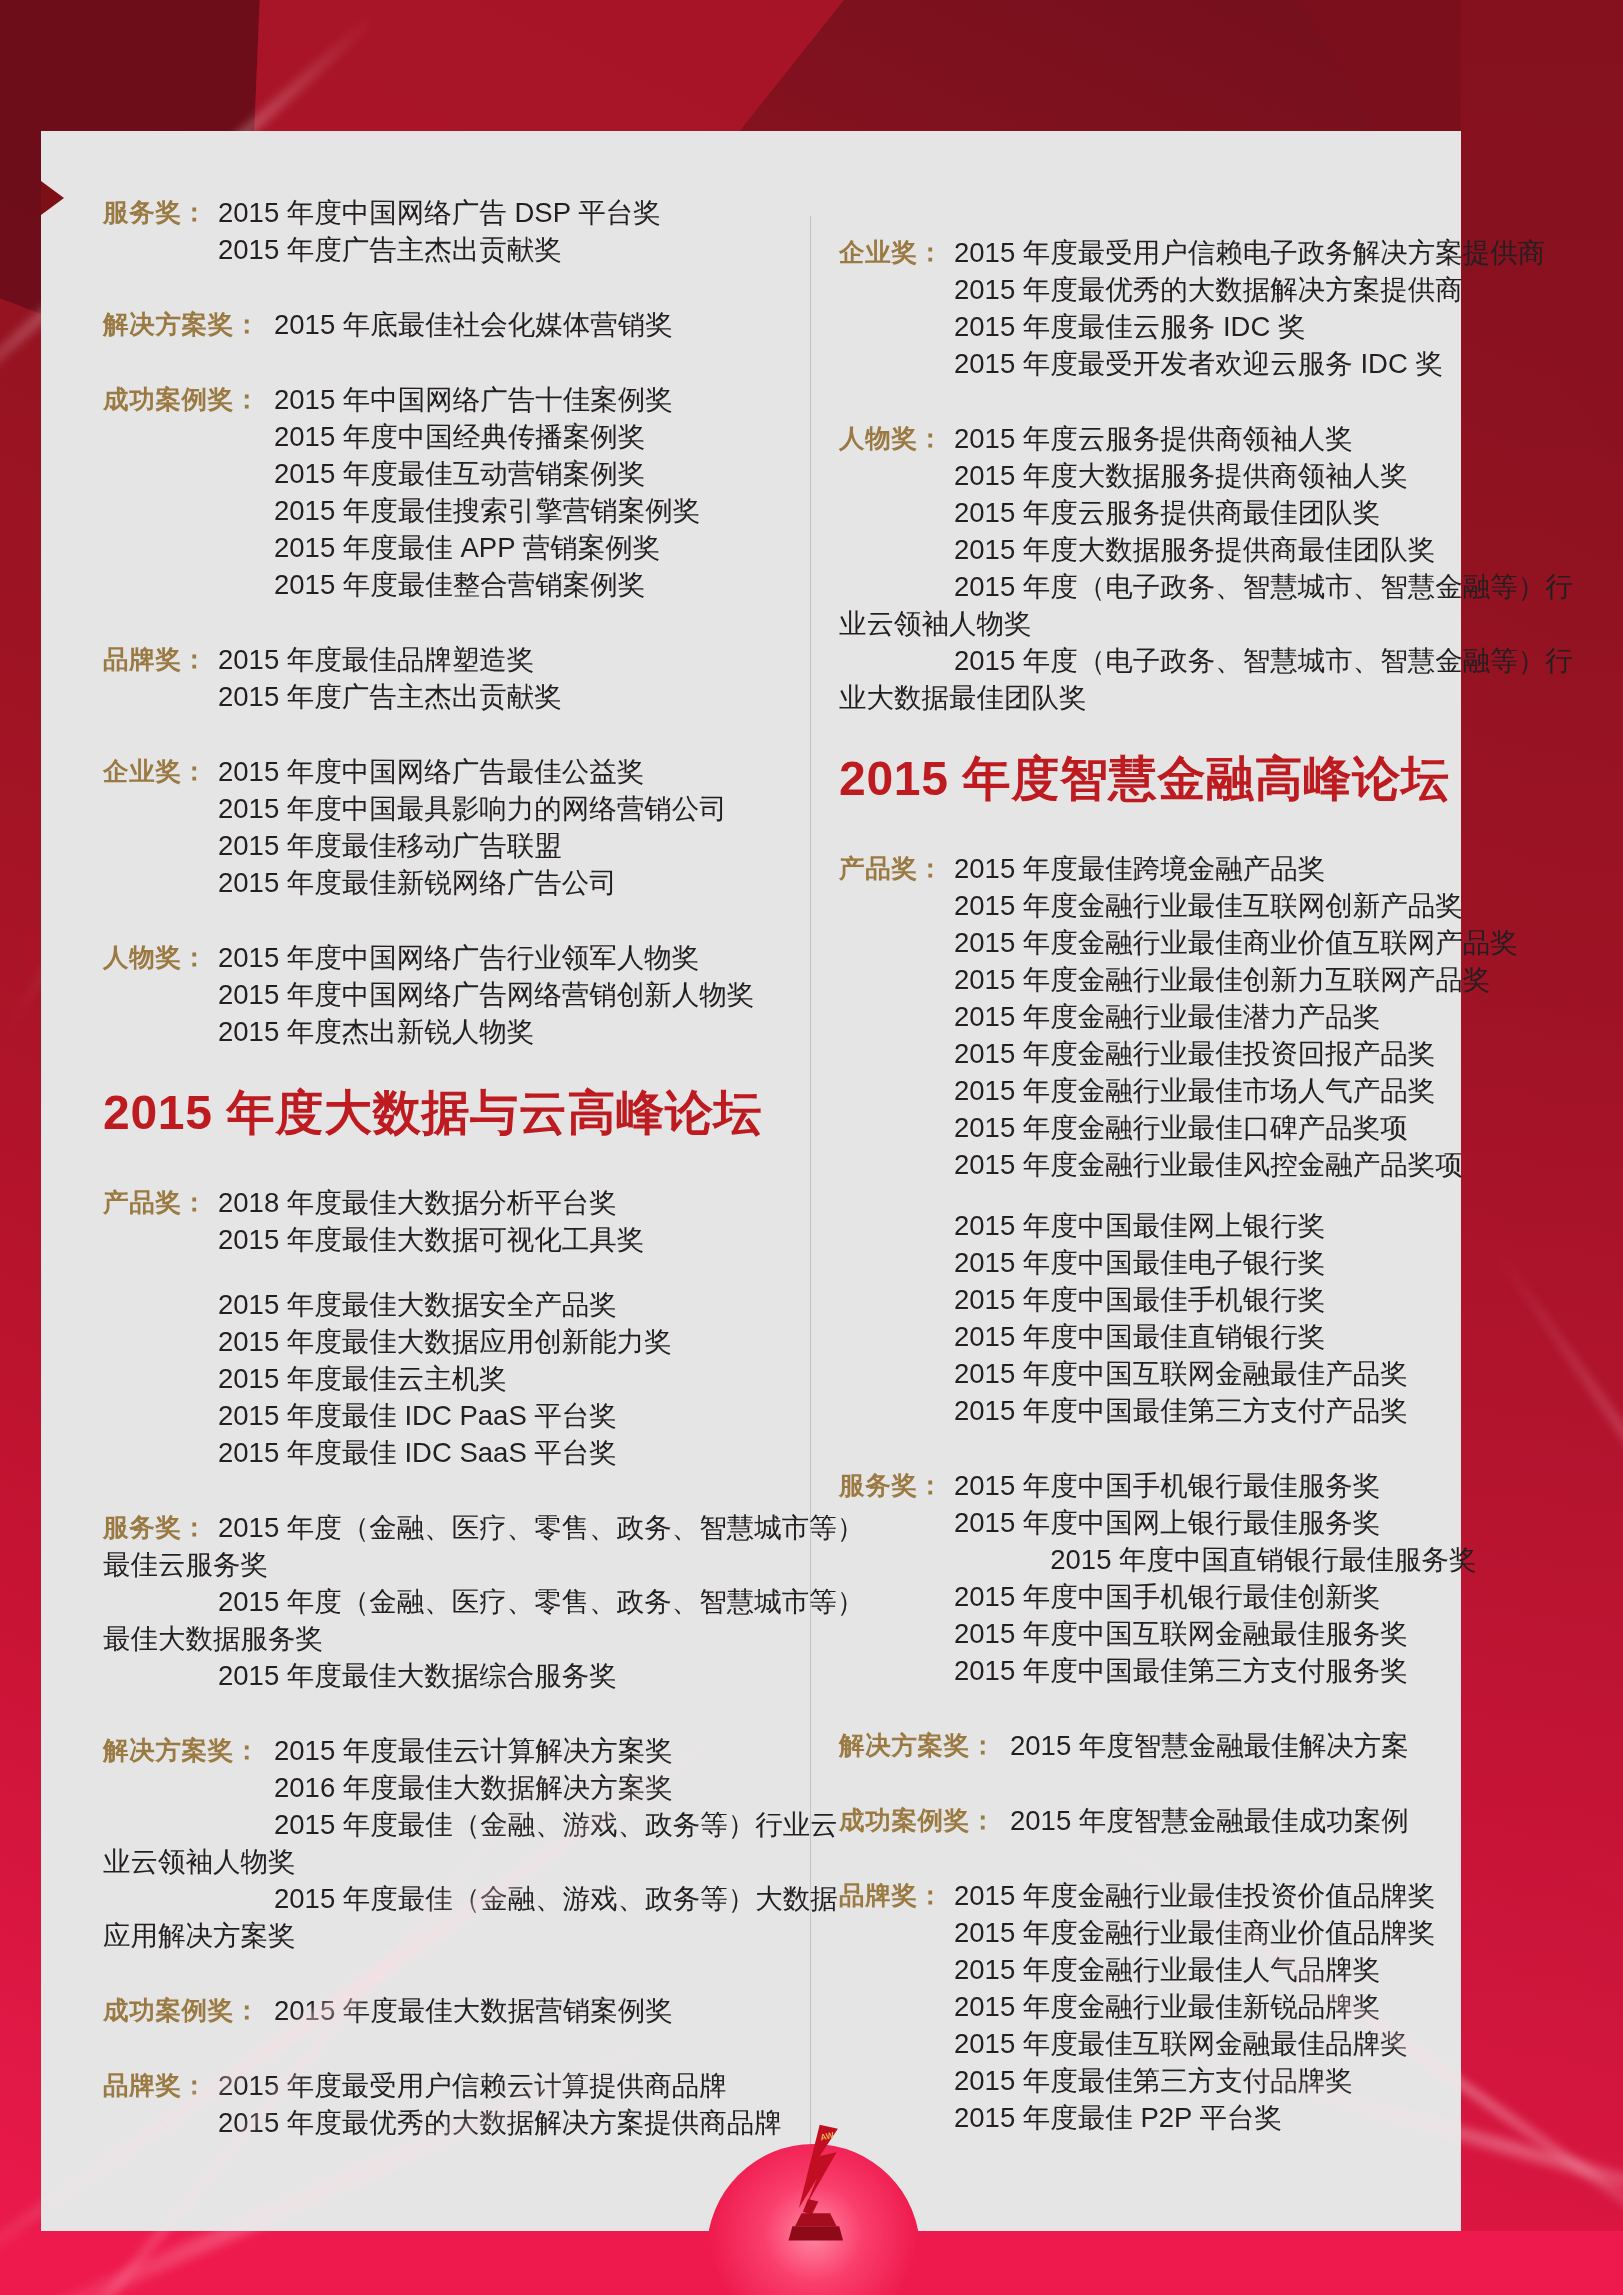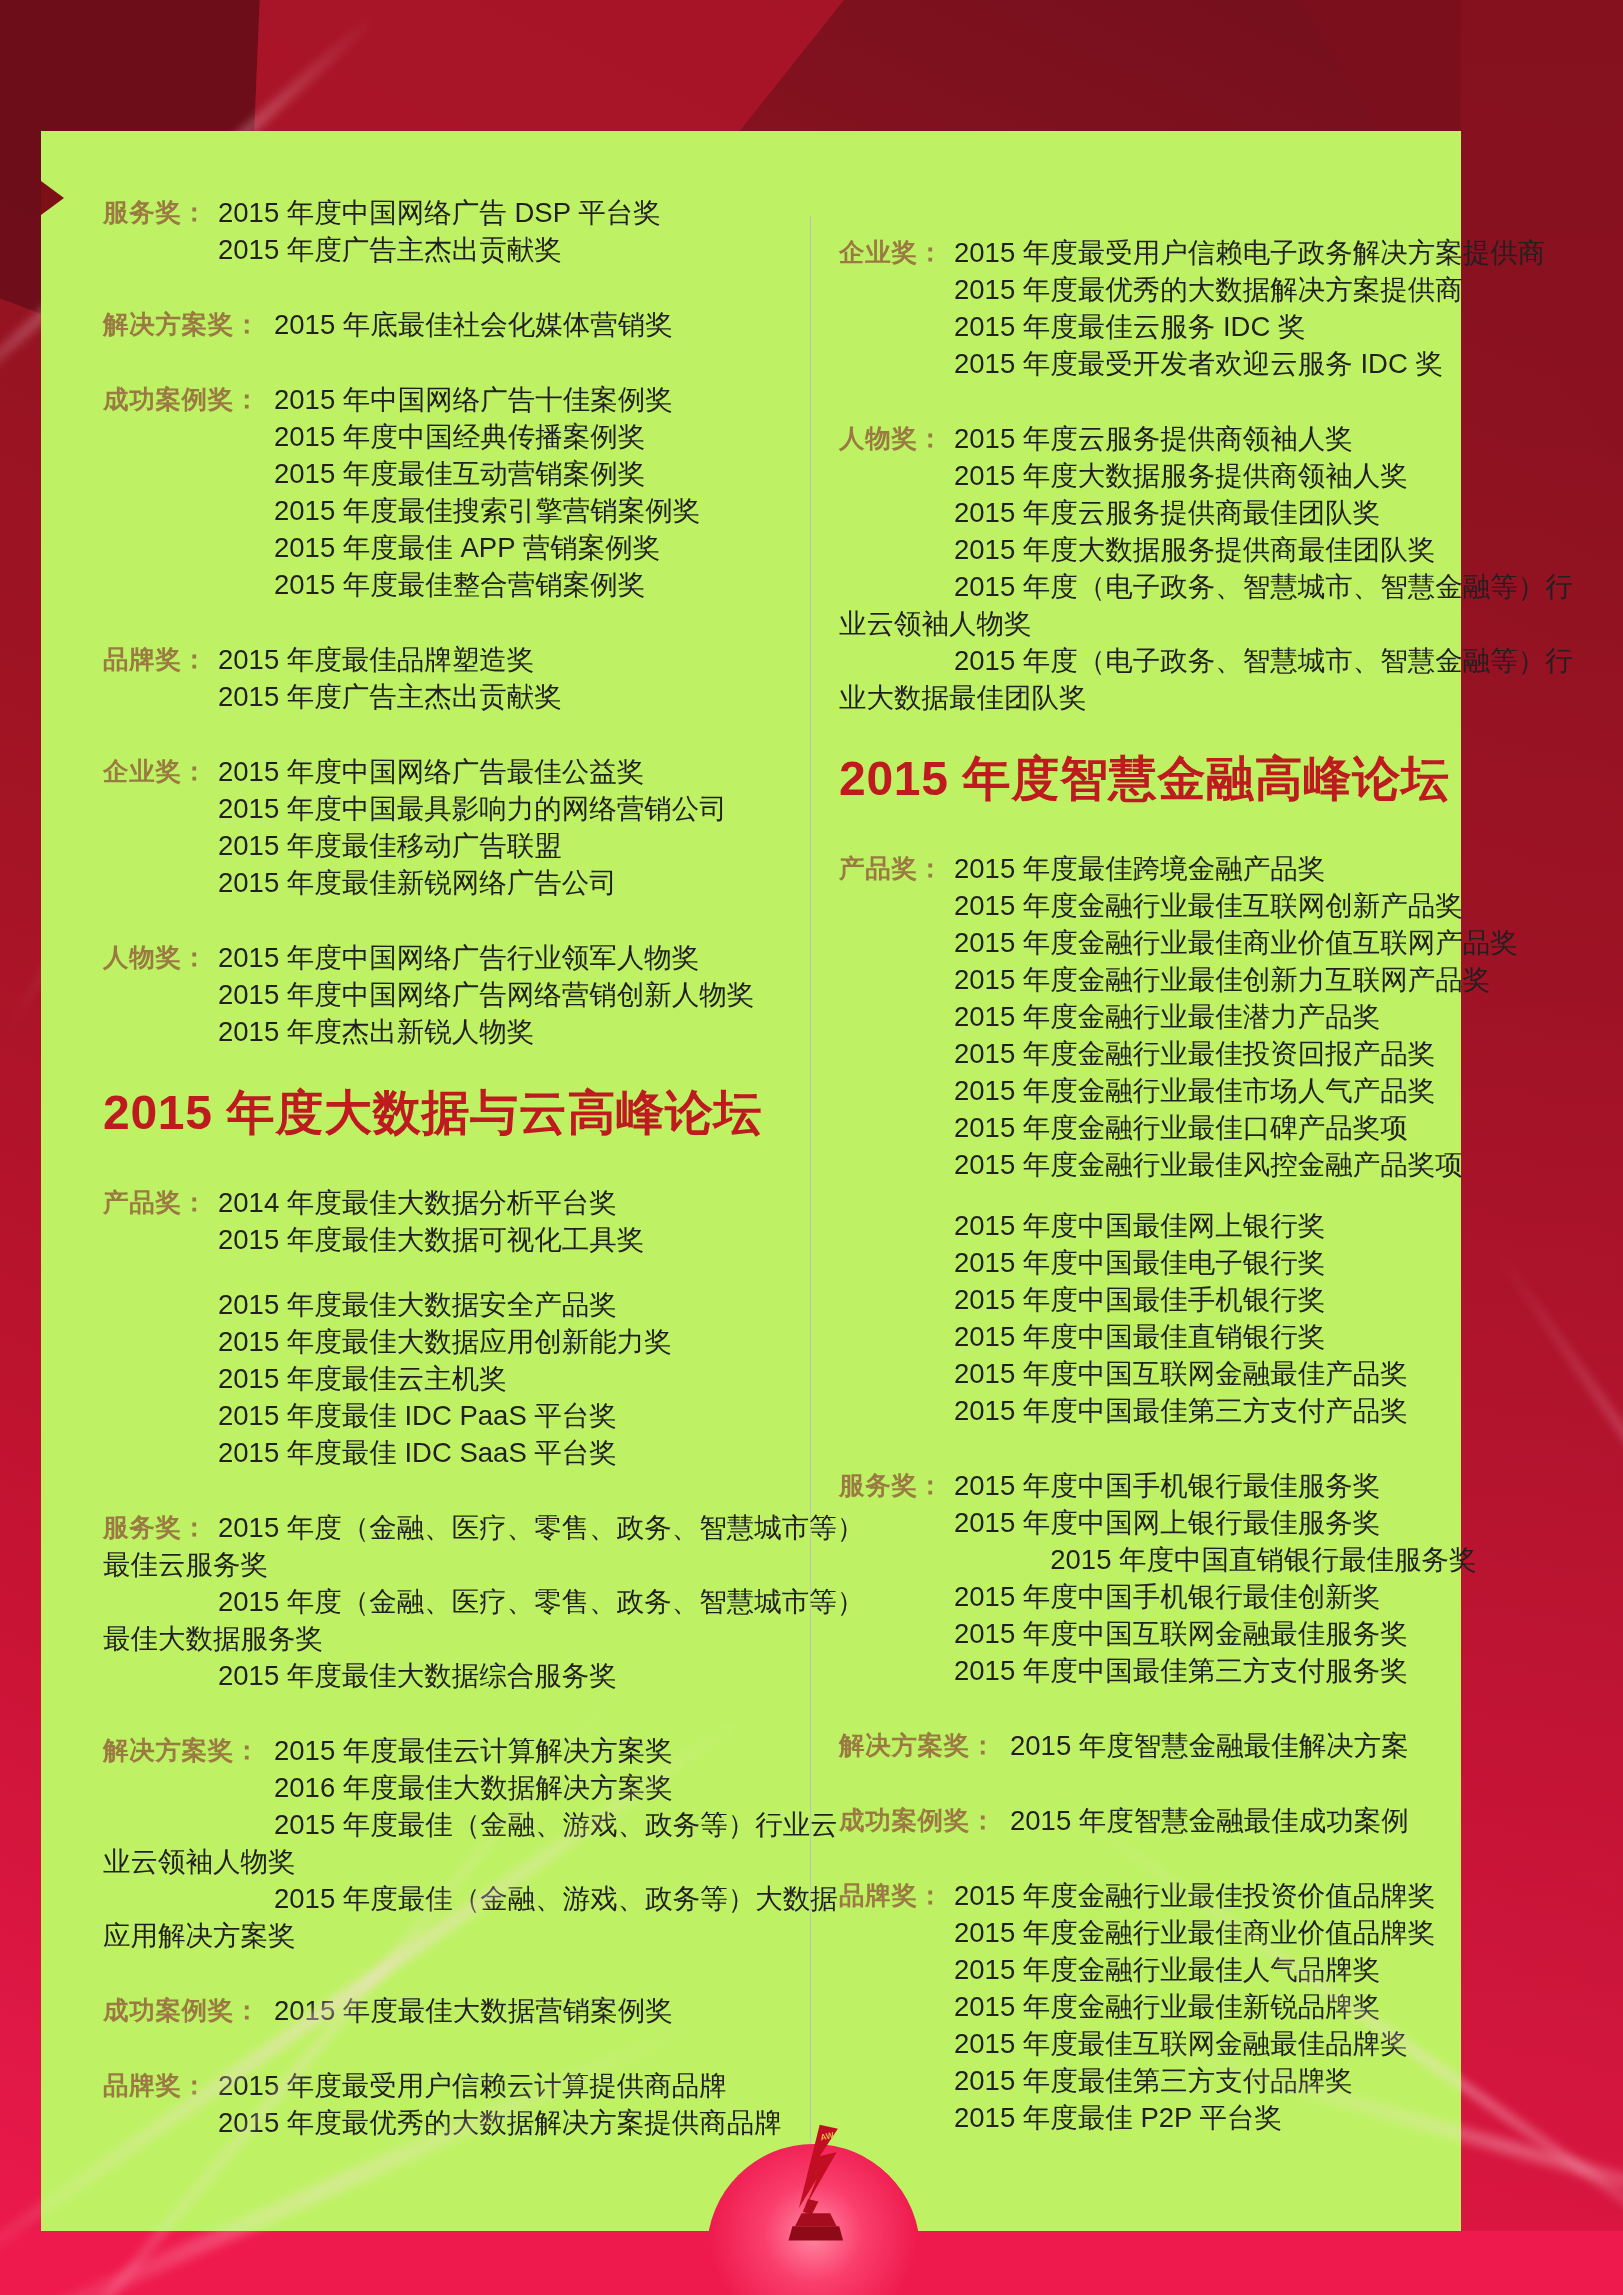--- a/index.html
+++ b/index.html
@@ -19,21 +19,21 @@
     filter:blur(4.6px);}
   #ray-tl{left:-164px;top:216px;width:622px;height:10.5px;transform:rotate(-42deg);opacity:.8;}
   #ray-l2{left:-118px;top:818px;width:497px;height:6.5px;transform:rotate(-60deg);opacity:.4;}
   #ray-rm{left:1361px;top:1492px;width:615px;height:7.9px;transform:rotate(55deg);opacity:.5;}
   #ray-bl1{left:-144px;top:1989px;width:982px;height:13px;transform:rotate(-35deg);z-index:3;opacity:.8;}
   #ray-bl2{left:-249px;top:2074px;width:1080px;height:7.9px;transform:rotate(-50deg);z-index:3;opacity:.6;}
   #ray-bl3{left:-79px;top:2179px;width:818px;height:17px;transform:rotate(-24deg);z-index:3;opacity:.5;}
   #ray-br1{left:968px;top:2055px;width:916px;height:9.2px;transform:rotate(35deg);z-index:3;opacity:.7;}
   #ray-br2{left:1099px;top:2140px;width:818px;height:14.4px;transform:rotate(16deg);z-index:3;opacity:.5;}
 
-  #panel{position:absolute;left:41px;top:131px;width:1420px;height:2100px;background:#bef264;z-index:2;}
+  #panel{position:absolute;left:41px;top:131px;width:1420px;height:2100px;background:#e5e5e5;z-index:2;}
   #notch{position:absolute;left:41px;top:181px;width:0;height:0;z-index:3;
     border-left:23.6px solid #7d0f16;border-top:17px solid transparent;border-bottom:17px solid transparent;}
   #divider{position:absolute;left:769px;top:85px;width:1.3px;height:1957px;background:#c0c0c4;}
 
   #col-left{position:absolute;left:62px;top:63px;}
   #col-right{position:absolute;left:798px;top:103px;}
 
   .line{font-size:27.5px;line-height:37px;white-space:nowrap;color:#231f20;position:relative;font-weight:400;}
   .cat-label{position:absolute;left:0;top:0;color:#9a7a42;font-weight:600;font-size:25.5px;letter-spacing:0.7px;}
   .group{margin-bottom:38px;}
@@ -89,21 +89,21 @@
         <div class="line" style="padding-left: 115px;">2015 年度最佳移动广告联盟</div>
         <div class="line" style="padding-left: 115px;">2015 年度最佳新锐网络广告公司</div>
       </div>
       <div class="group">
         <div class="line" style="padding-left: 115px;"><span class="cat-label">人物奖：</span><span>2015 年度中国网络广告行业领军人物奖</span></div>
         <div class="line" style="padding-left: 115px;">2015 年度中国网络广告网络营销创新人物奖</div>
         <div class="line" style="padding-left: 115px;">2015 年度杰出新锐人物奖</div>
       </div>
       <div class="forum-heading">2015 年度大数据与云高峰论坛</div>
       <div class="group">
-        <div class="line" style="padding-left: 115px;"><span class="cat-label">产品奖：</span><span>2014 年度最佳大数据分析平台奖</span></div>
+        <div class="line" style="padding-left: 115px;"><span class="cat-label">产品奖：</span><span>2018 年度最佳大数据分析平台奖</span></div>
         <div class="line" style="padding-left: 115px;">2015 年度最佳大数据可视化工具奖</div>
         <div class="line" style="padding-left: 115px; margin-top: 28px;">2015 年度最佳大数据安全产品奖</div>
         <div class="line" style="padding-left: 115px;">2015 年度最佳大数据应用创新能力奖</div>
         <div class="line" style="padding-left: 115px;">2015 年度最佳云主机奖</div>
         <div class="line" style="padding-left: 115px;">2015 年度最佳 IDC PaaS 平台奖</div>
         <div class="line" style="padding-left: 115px;">2015 年度最佳 IDC SaaS 平台奖</div>
       </div>
       <div class="group">
         <div class="line" style="padding-left: 115px;"><span class="cat-label">服务奖：</span><span>2015 年度（金融、医疗、零售、政务、智慧城市等）</span></div>
         <div class="line">最佳云服务奖</div>

